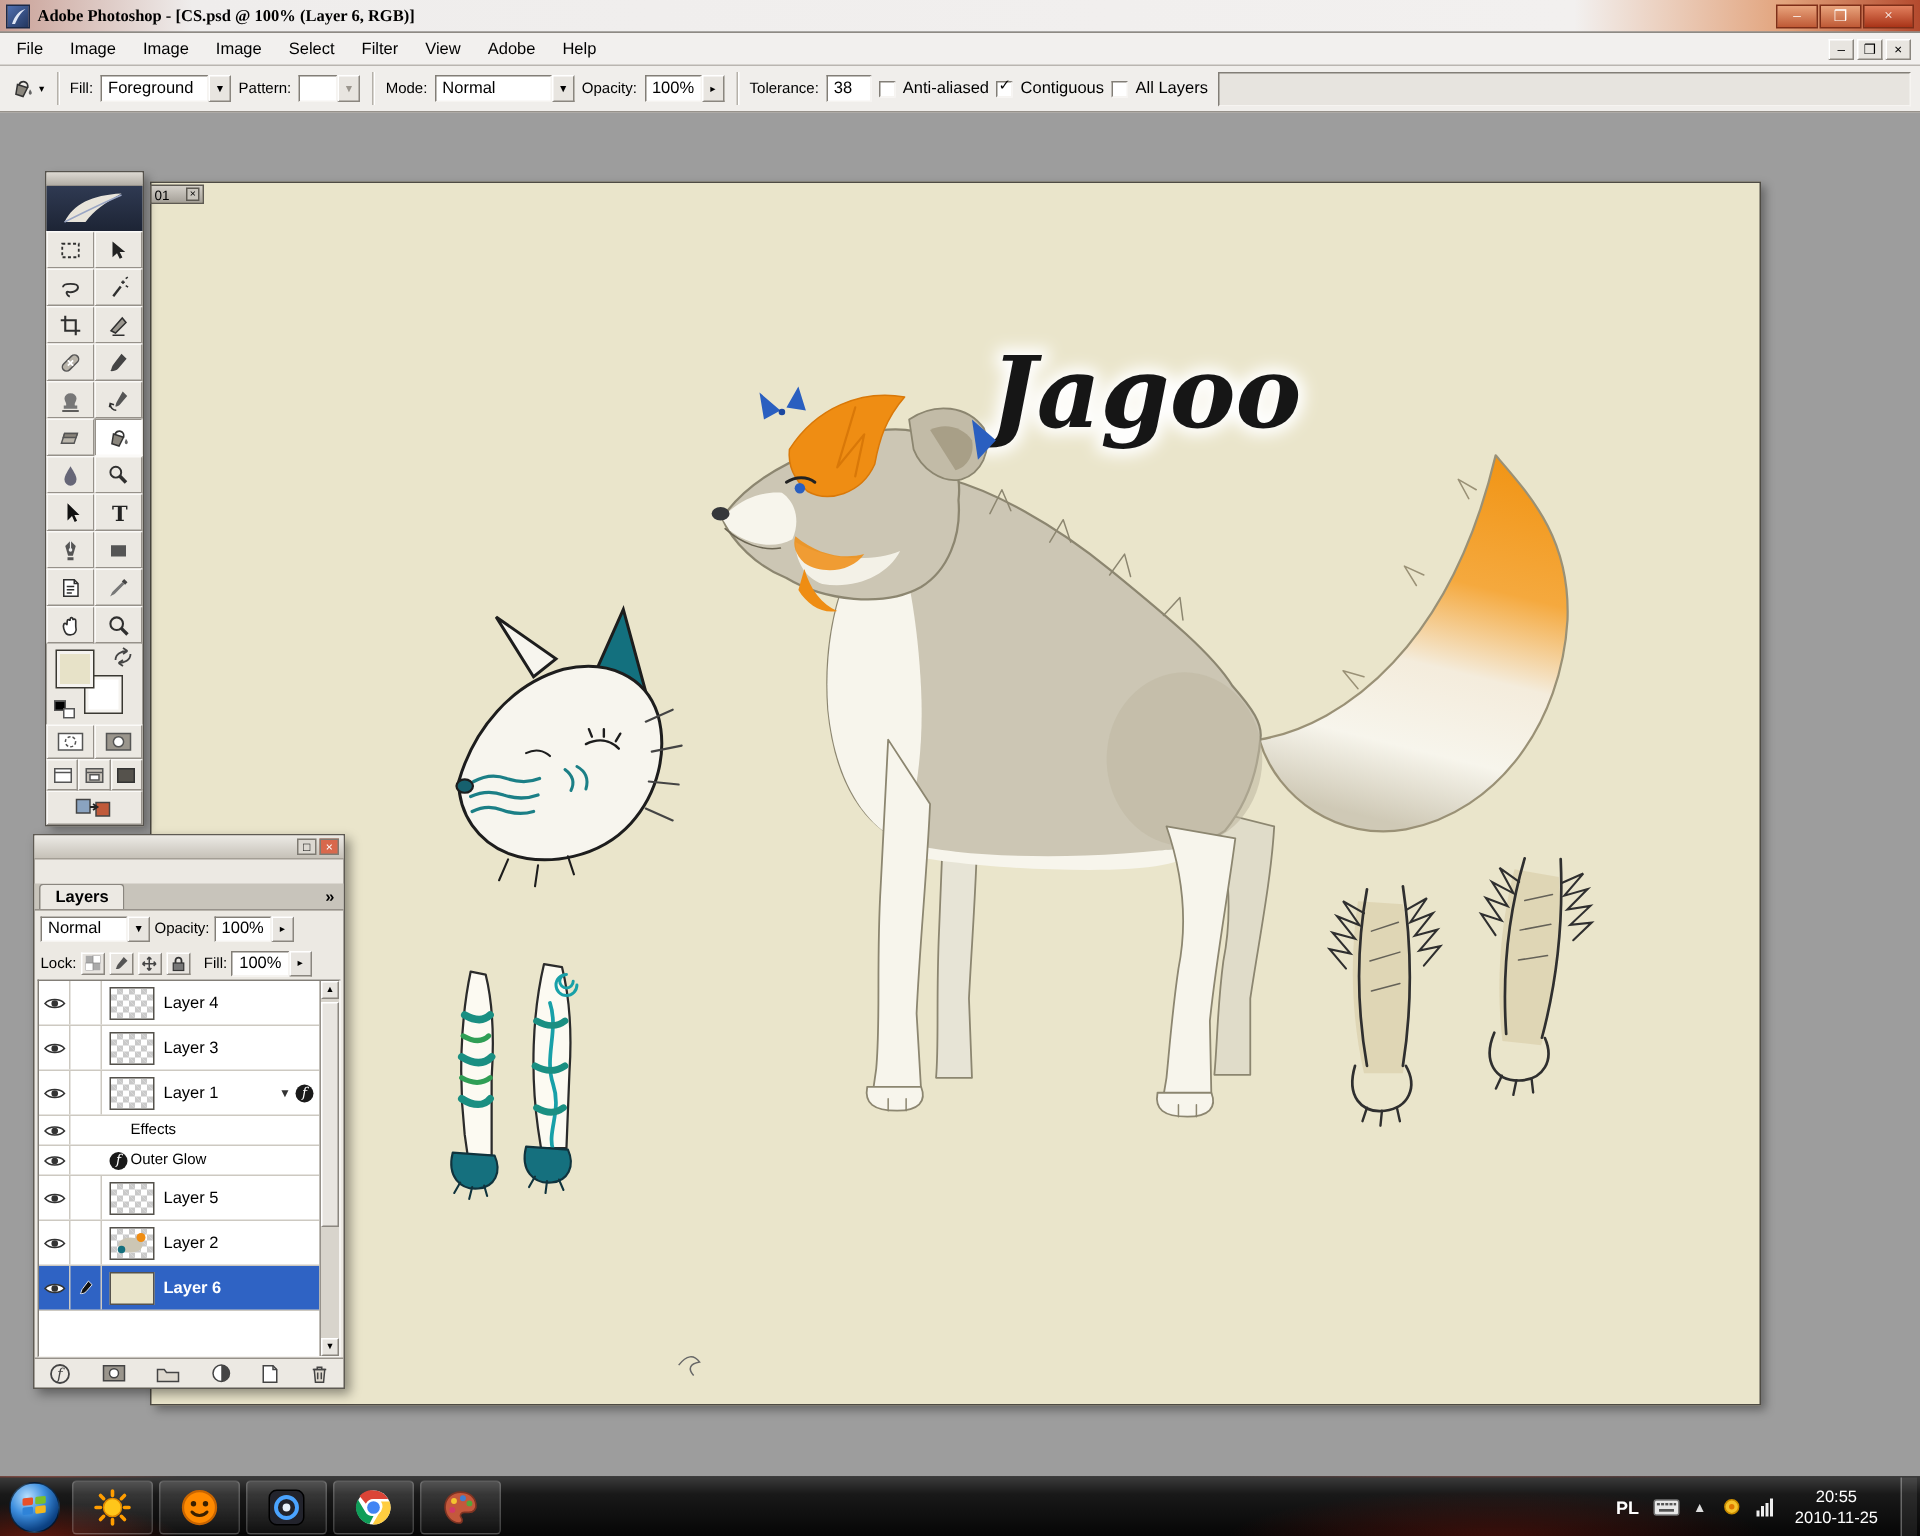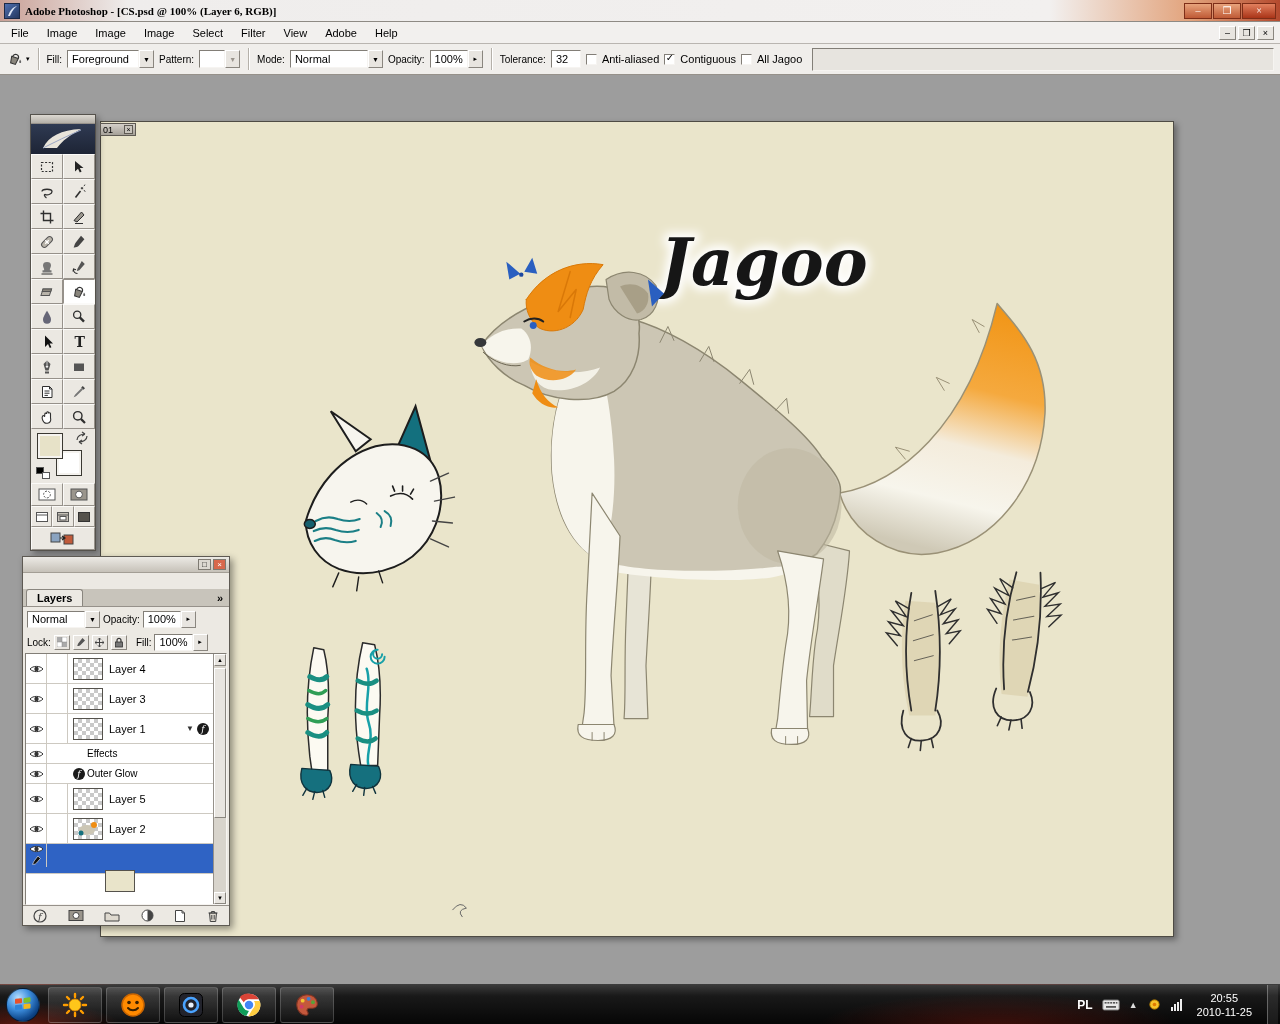--- a/index.html
+++ b/index.html
@@ -87,21 +87,21 @@
     padding:2px 10px; font-weight:bold; }
   .lp-menu-arrow { margin-left:auto; font-weight:bold; font-size:11px; padding:0 3px 2px; }
   .lp-ctl-row { display:flex; align-items:center; gap:3px; height:24px; padding:0 4px; }
   .lp-label { font-size:10px; }
   .lp-lockbtn { width:16px; height:15px; display:grid; place-items:center; background:#e8e5e0;
     border:1px solid; border-color:#fff #8a867f #8a867f #fff; }
   .lp-list { margin:0 2px; height:252px; background:#fff; border:1px solid; border-color:#827e77 #f6f4f1 #f6f4f1 #827e77; display:flex; }
   .lp-rows { flex:1; overflow:hidden; }
   .lrow { height:30px; display:flex; align-items:stretch; border-bottom:1px solid #cdc9c1; background:#fff; }
   .lrow.sub { height:20px; }
-  .lrow.selected { background:#2f63c4; color:#fff; font-weight:bold;flex-direction:column; }
+  .lrow.selected { background:#2f63c4; color:#fff; font-weight:bold; }
   .lcell { width:21px; border-right:1px solid #cdc9c1; display:grid; place-items:center; flex:none; }
   .lthumb { width:30px; height:22px; margin:3px 4px 3px 5px; border:1px solid #55524c; flex:none; align-self:center; }
   .lname { align-self:center; padding-left:2px; white-space:nowrap; }
   .sub .lname { font-size:10px; }
   .lrow-extras { margin-left:auto; display:flex; align-items:center; gap:3px; padding-right:4px; }
   .checker { background-color:#fff;
     background-image:linear-gradient(45deg,#c9c9c9 25%,transparent 25%,transparent 75%,#c9c9c9 75%),
       linear-gradient(45deg,#c9c9c9 25%,transparent 25%,transparent 75%,#c9c9c9 75%);
     background-size:8px 8px; background-position:0 0,4px 4px; }
   .f-circle { width:12px; height:12px; border-radius:50%; background:#1a1a1a; color:#fff;
@@ -196,27 +196,27 @@
     <span class="sunken val-box" style="min-width:78px;">Normal</span>
     <span class="arrow-btn">▼</span>
   </span>
   <span class="lp-label">Opacity:</span>
   <span style="display:flex;">
     <span class="sunken val-box" style="min-width:34px;">100%</span>
     <span class="arrow-btn">▸</span>
   </span>
   <div class="obar-divider"></div>
   <span class="lp-label">Tolerance:</span>
-  <span class="sunken val-box" style="min-width:30px;">32</span>
+  <span class="sunken val-box" style="min-width:30px;">38</span>
   <span class="checkbox"></span>
   <span>Anti-aliased</span>
   <span class="checkbox checked"></span>
   <span>Contiguous</span>
   <span class="checkbox"></span>
-  <span>All Jagoo</span>
+  <span>All Layers</span>
   <div class="dock-well"></div>
 </div>
 
 <div class="doc-window">
   <div class="doc-tab">
     <span>01</span>
     <span class="doc-tab-close">×</span>
   </div>
   <svg class="canvas-svg" width="1074" height="816" viewBox="0 0 1074 816">
     <defs>

